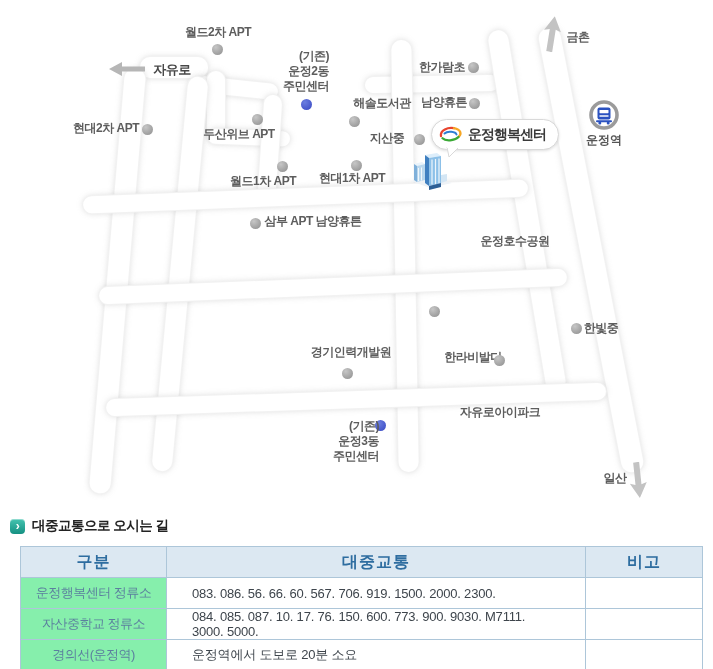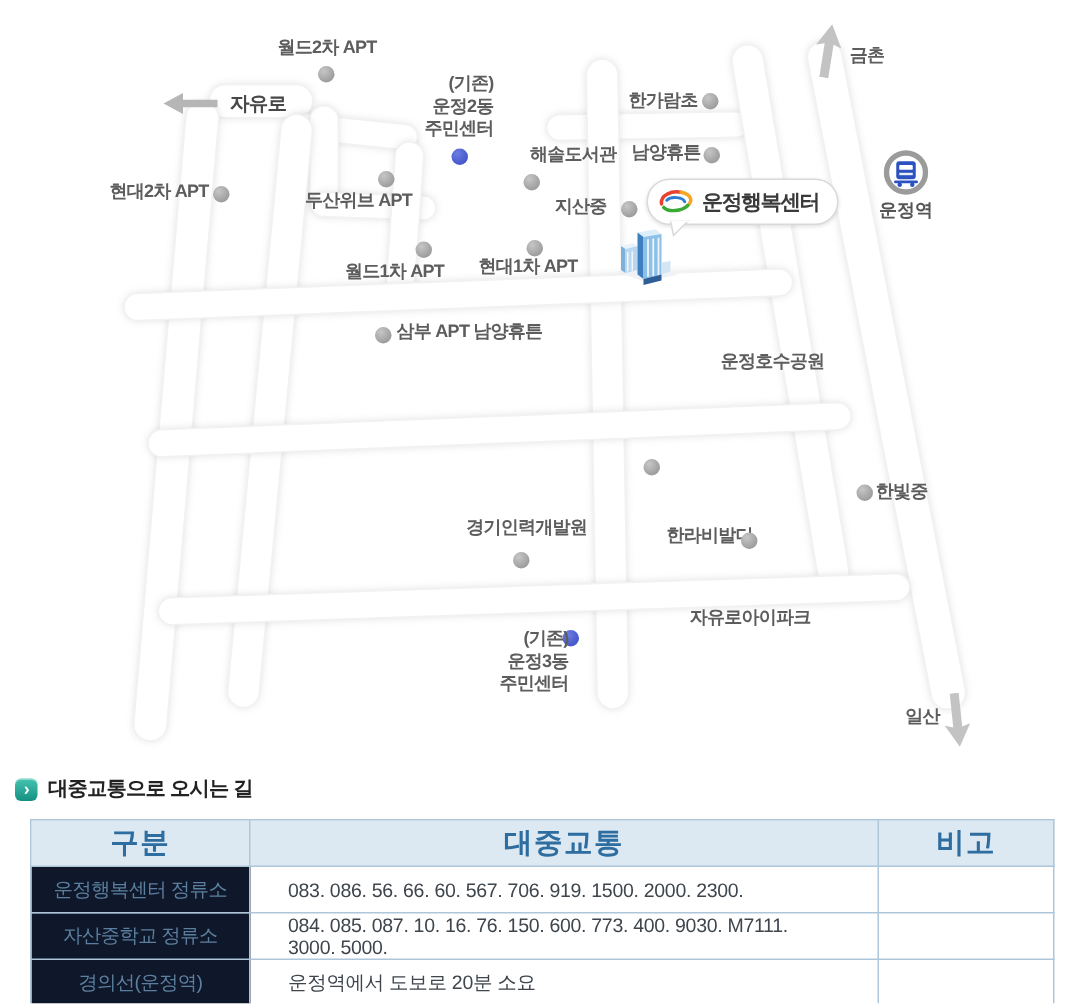--- a/index.html
+++ b/index.html
@@ -30,23 +30,23 @@
   .building{position:absolute;left:408px;top:149px;z-index:4;}
   
   .section-heading{position:absolute;left:10px;top:517px;display:flex;align-items:center;gap:7px;
         font-size:13.5px;font-weight:bold;color:var(--heading-text,#222);letter-spacing:-0.5px;}
   .h-icon{width:15px;height:15px;border-radius:4px;display:flex;align-items:center;justify-content:center;
         background:linear-gradient(#45c4b0,#159082);color:#fff;font-size:12px;font-weight:bold;line-height:1;
         box-shadow:inset 0 1px 0 rgba(255,255,255,.4);}
   table.transport{position:absolute;left:20px;top:546px;width:683px;border-collapse:collapse;
         table-layout:fixed;font-size:13px;border:1px solid var(--table-border,#8fafc5);}
   table.transport th{background:var(--header-bg,#dce8f2);color:var(--header-text,#2e6da0);
-        border:1px solid var(--inner-border,#adc6d9);height:28px;font-size:19px;letter-spacing:1px;}
+        border:1px solid var(--inner-border,#adc6d9);height:28px;font-size:16px;letter-spacing:1px;}
   table.transport td{border:1px solid var(--inner-border,#adc6d9);height:28px;}
-  td.cat{color:var(--category-text,#5b7f9e);text-align:center;background:#0f172a;letter-spacing:-0.5px;}
+  td.cat{color:var(--category-text,#5b7f9e);text-align:center;background:#86efac;letter-spacing:-0.5px;}
   td.transit{color:var(--transit-text,#3e454c);padding:0 25px;letter-spacing:-0.2px;}
   td.note{background:#fff;}
 </style>
 </head>
 <body>
 
 <div class="page">
 
   <div class="map">
 
@@ -180,21 +180,21 @@
       </tr>
     </thead>
     <tbody>
       <tr>
         <td class="cat">운정행복센터 정류소</td>
         <td class="transit">083. 086. 56. 66. 60. 567. 706. 919. 1500. 2000. 2300.</td>
         <td class="note"></td>
       </tr>
       <tr>
         <td class="cat">자산중학교 정류소</td>
-        <td class="transit">084. 085. 087. 10. 16. 76. 150. 600. 773. 400. 9030. M7111. 3000. 5000.</td>
+        <td class="transit">084. 085. 087. 10. 17. 76. 150. 600. 773. 900. 9030. M7111. 3000. 5000.</td>
         <td class="note"></td>
       </tr>
       <tr>
         <td class="cat">경의선(운정역)</td>
         <td class="transit">운정역에서 도보로 20분 소요</td>
         <td class="note"></td>
       </tr>
     </tbody>
   </table>
 </div>

